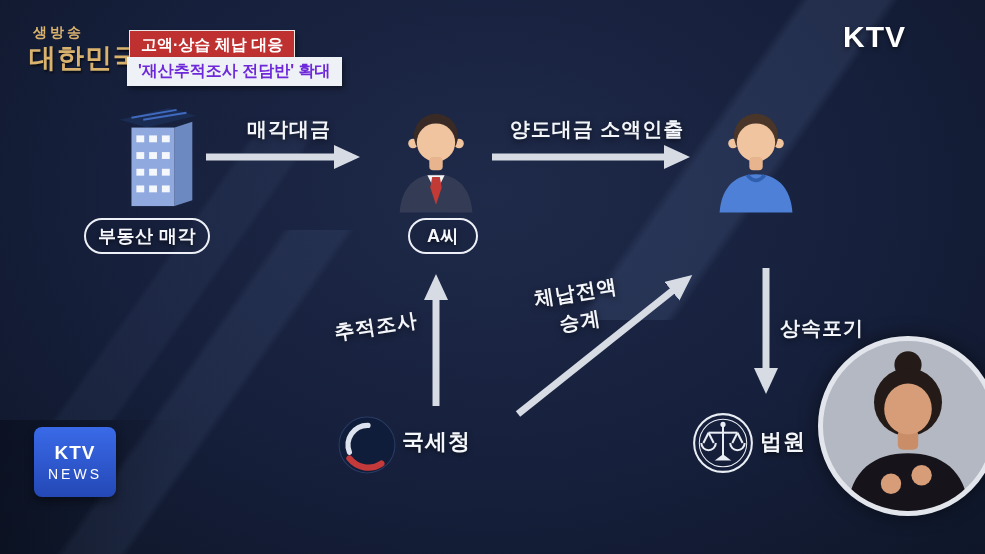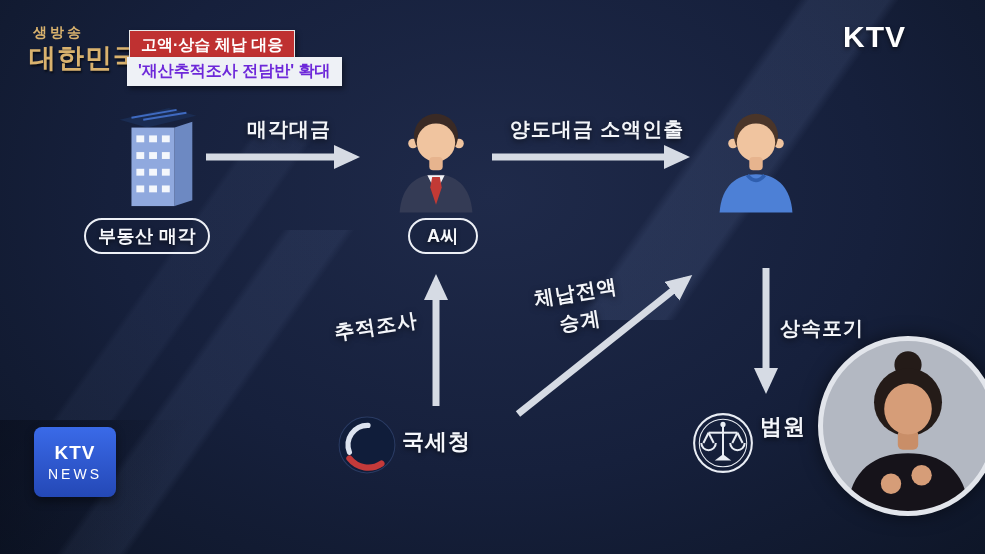--- a/index.html
+++ b/index.html
@@ -39,21 +39,21 @@
   .edge-label{position:absolute;color:#f3f5f9;font-weight:700;font-size:20px;text-align:center;
     letter-spacing:1px;text-shadow:0 2px 6px rgba(0,0,0,.6);}
   #sale-label{left:227px;top:116px;width:124px;}
   #withdrawal-label{left:480px;top:116px;width:234px;}
   #trace-label{left:320px;top:313px;width:112px;transform:rotate(-9deg);}
   #succession-label{left:516px;top:278px;width:124px;transform:rotate(-9deg);line-height:1.45;}
   #renounce-label{left:770px;top:315px;width:104px;}
   .org-label{position:absolute;color:#f5f7fb;font-size:22px;font-weight:800;letter-spacing:1px;
     text-shadow:0 2px 5px rgba(0,0,0,.6);}
   #tax-office-label{left:402px;top:427px;}
-  #court-label{left:760px;top:412px;}
+  #court-label{left:760px;top:427px;}
 
   .node-art{position:absolute;}
   #building-icon{left:110px;top:104px;}
   #person-a-icon{left:390px;top:96px;}
   #heir-icon{left:710px;top:96px;}
   #tax-office-icon{left:336px;top:414px;}
   #court-icon{left:690px;top:410px;}
 
   #arrow-layer{position:absolute;left:0;top:0;pointer-events:none;}
 

